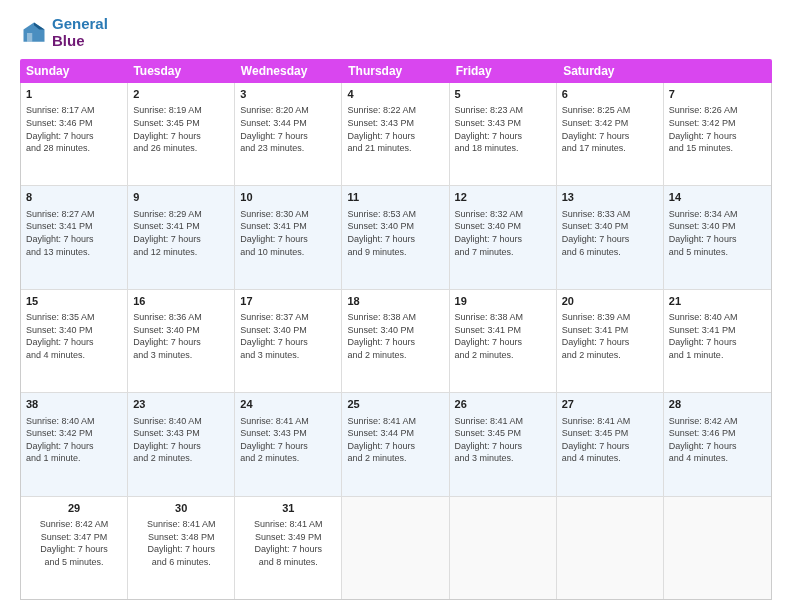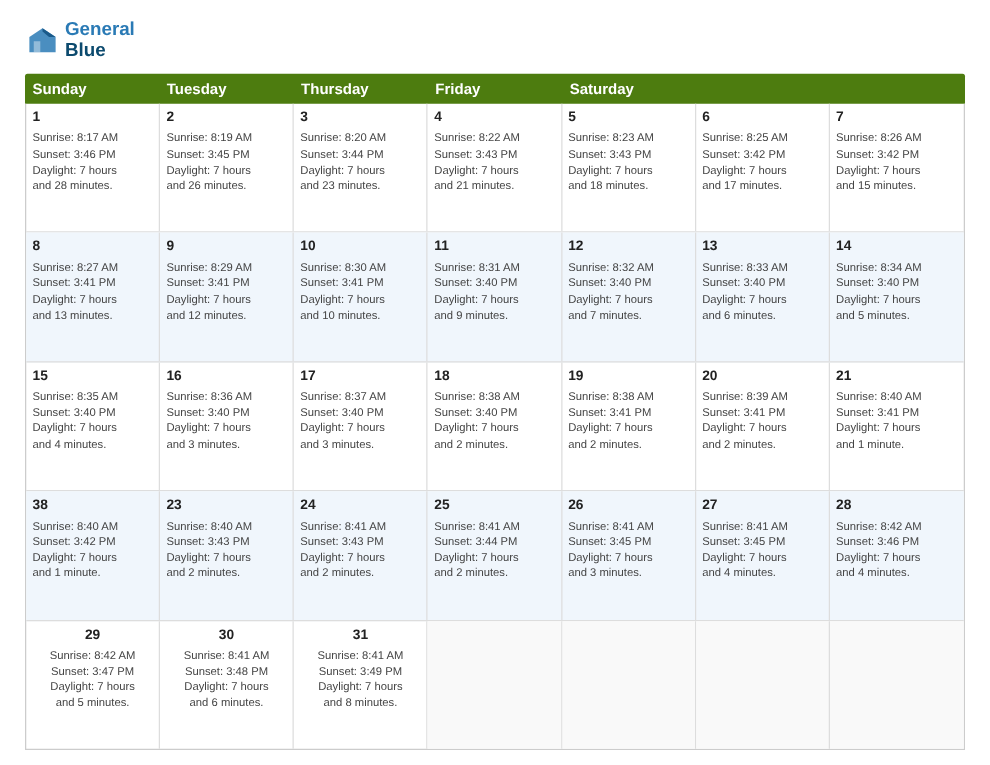--- a/index.html
+++ b/index.html
@@ -55,21 +55,21 @@
       margin-top: 2px;
     }
     .calendar {
       flex: 1;
       display: flex;
       flex-direction: column;
     }
     .cal-header {
       display: grid;
       grid-template-columns: repeat(7, 1fr);
-      background: #4d7c0f;
+      background: #d946ef;
       border-radius: 2px 2px 0 0;
     }
     .cal-header-cell {
       color: #fff;
       font-size: 12px;
       font-weight: bold;
       padding: 5px 6px;
       text-align: left;
     }
     .cal-body {
@@ -120,29 +120,30 @@
 <div class="page">
   <div class="header">
     <div class="logo">
       <svg class="logo-icon" viewBox="0 0 32 32">
         <polygon points="16,4 28,12 28,26 4,26 4,12" fill="#2a7ab5" opacity="0.85"></polygon>
         <polygon points="16,4 28,12 22,12 16,7" fill="#1a5a8a"></polygon>
         <rect x="8" y="16" width="6" height="10" fill="#fff" opacity="0.4"></rect>
       </svg>
       <div class="logo-text">
         <div><span>General</span></div>
-        <div><span style="color:#0c4a6e">Blue</span></div>
+        <div><span style="color:#701a75">Blue</span></div>
       </div>
     </div>
   </div>
 
   <div class="calendar">
     <div class="cal-header" id="cal-header-row">
         <div class="cal-header-cell">Sunday</div>
         <div class="cal-header-cell">Tuesday</div>
+        <div class="cal-header-cell">Wednesday</div>
         <div class="cal-header-cell">Thursday</div>
         <div class="cal-header-cell">Friday</div>
         <div class="cal-header-cell">Saturday</div>
       </div>
     <div class="cal-body" id="cal-body">
         <div class="cal-row">
           <div class="cal-cell">
             <span class="day-num">1</span>
             <div>Sunrise: 8:17 AM</div>
             <div>Sunset: 3:46 PM</div>
@@ -209,21 +210,21 @@
           </div>
           <div class="cal-cell">
             <span class="day-num">10</span>
             <div>Sunrise: 8:30 AM</div>
             <div>Sunset: 3:41 PM</div>
             <div>Daylight: 7 hours</div>
             <div>and 10 minutes.</div>
           </div>
           <div class="cal-cell">
             <span class="day-num">11</span>
-            <div>Sunrise: 8:31 AM</div>
+            <div>Sunrise: 8:53 AM</div>
             <div>Sunset: 3:40 PM</div>
             <div>Daylight: 7 hours</div>
             <div>and 9 minutes.</div>
           </div>
           <div class="cal-cell">
             <span class="day-num">12</span>
             <div>Sunrise: 8:32 AM</div>
             <div>Sunset: 3:40 PM</div>
             <div>Daylight: 7 hours</div>
             <div>and 7 minutes.</div>

